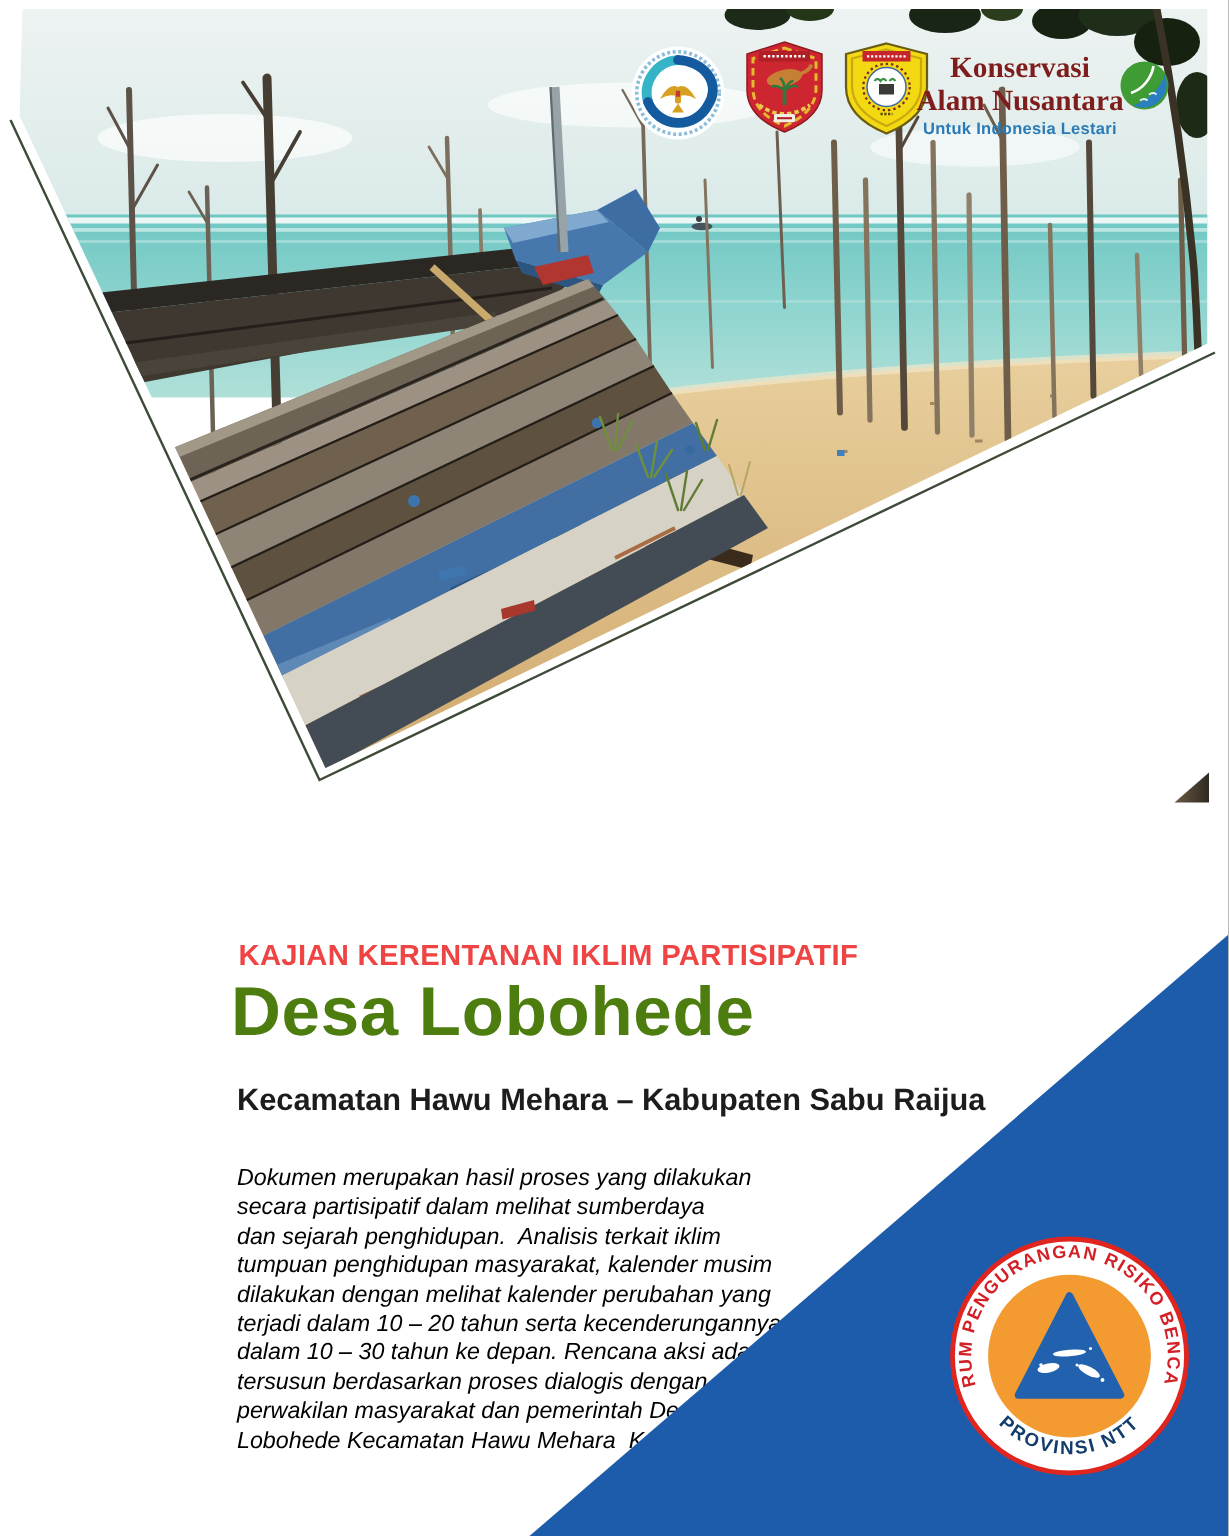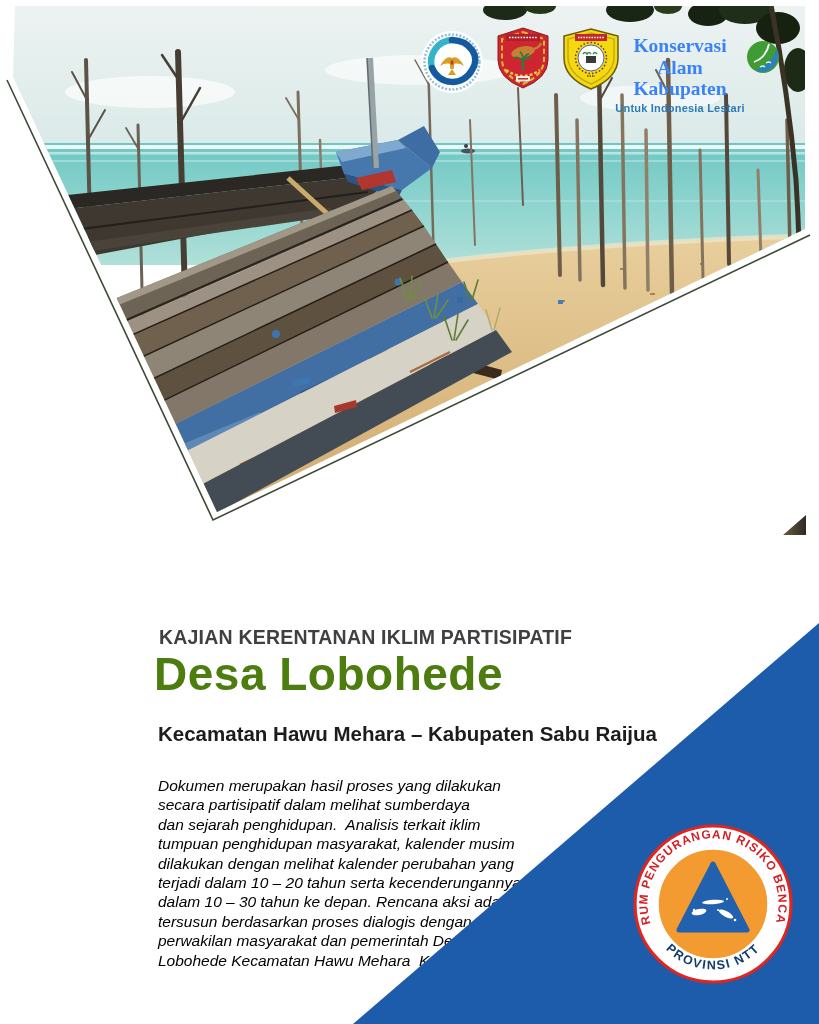--- a/index.html
+++ b/index.html
@@ -1,23 +1,23 @@
 <!DOCTYPE html>
 <html><head>
 <meta charset="utf-8">
 <style>
   html,body{margin:0;padding:0;background:#888;}
   .page{position:relative;width:819px;height:1024px;background:#ffffff;overflow:hidden;
         font-family:"Liberation Sans",sans-serif;margin:0 auto;}
   .photo-svg{position:absolute;left:0;top:0;z-index:1;}
   .logo{position:absolute;z-index:2;}
   .kan-lockup{position:absolute;left:610px;top:35px;width:140px;text-align:center;z-index:2;}
-  .kan-line{font-family:"Liberation Serif",serif;font-weight:700;font-size:19.5px;line-height:21.5px;color:#3b82f6;}
+  .kan-line{font-family:"Liberation Serif",serif;font-weight:700;font-size:19.5px;line-height:21.5px;color:#7f1d1d;}
   .kan-tagline{font-size:11px;font-weight:700;color:#2a7ab8;margin-top:2px;letter-spacing:.2px;}
-  .kicker{position:absolute;left:159px;top:626px;font-size:19.5px;font-weight:700;color:#404040;letter-spacing:.2px;z-index:2;}
+  .kicker{position:absolute;left:159px;top:626px;font-size:19.5px;font-weight:700;color:#ef4444;letter-spacing:.2px;z-index:2;}
   .title{position:absolute;left:154px;top:647px;font-size:46px;font-weight:700;color:#4d7c0f;letter-spacing:.5px;z-index:2;}
   .subtitle{position:absolute;left:158px;font-size:20.5px;font-weight:700;color:#1c1c1c;z-index:2;}
   .sub1{top:722px;text-align:center;} .sub2{top:734px;}
   .abstract{position:absolute;left:158px;top:776px;z-index:2;color:#000000;
             font-style:italic;font-size:15.5px;line-height:19.4px;}
   .ab-line{white-space:pre;}
   .blue-tri{position:absolute;left:0;top:0;z-index:3;pointer-events:none;}
   .badge{position:absolute;left:633px;top:824px;z-index:4;}
 </style>
 </head>
@@ -248,21 +248,21 @@
     <line x1="18" y1="9.5" x2="44" y2="9.5" stroke="#ffffff" stroke-width="1.5" stroke-dasharray="1.5 1.2"></line>
     <circle cx="31" cy="30" r="15.5" fill="none" stroke="#7d2d1f" stroke-width="1.5" stroke-dasharray="1.6 2"></circle>
     <circle cx="31" cy="30" r="13" fill="#fefefe" stroke="#3f68a8" stroke-width="1"></circle>
     <path d="M 23,26 q 2,-3 4,0 q 2,-3 4,0 M 33,26 q 2,-3 4,0" fill="none" stroke="#3f8f49" stroke-width="1.5"></path>
     <rect x="26" y="28" width="10" height="7" fill="#3a3a36"></rect>
     <line x1="27" y1="48" x2="35" y2="48" stroke="#55480c" stroke-width="1.6" stroke-dasharray="1.5 1"></line>
   </svg>
 
   <div class="kan-lockup">
     <div class="kan-line">Konservasi</div>
-    <div class="kan-line">Alam Kabupaten</div>
+    <div class="kan-line">Alam Nusantara</div>
     <div class="kan-tagline">Untuk Indonesia Lestari</div>
   </div>
   <svg class="logo" style="left:746px;top:40px;" width="34" height="34" viewBox="0 0 34 34">
     <circle cx="17" cy="17" r="16" fill="#3f9c35"></circle>
     <path d="M 30.5,9.5 A 16,16 0 0 1 9.5,30.5 Q 18,27 23,22 Q 28,17 30.5,9.5 Z" fill="#2a7fc1"></path>
     <path d="M 8,22 Q 14,20 18,15 Q 22,10 23,4" fill="none" stroke="#ffffff" stroke-width="1.8"></path>
     <path d="M 14,27 q 3,-2 5,0 M 20,23 q 3,-2 5,0" fill="none" stroke="#dff0fb" stroke-width="1.3"></path>
   </svg>
 
   <div class="kicker">KAJIAN KERENTANAN IKLIM PARTISIPATIF</div>

